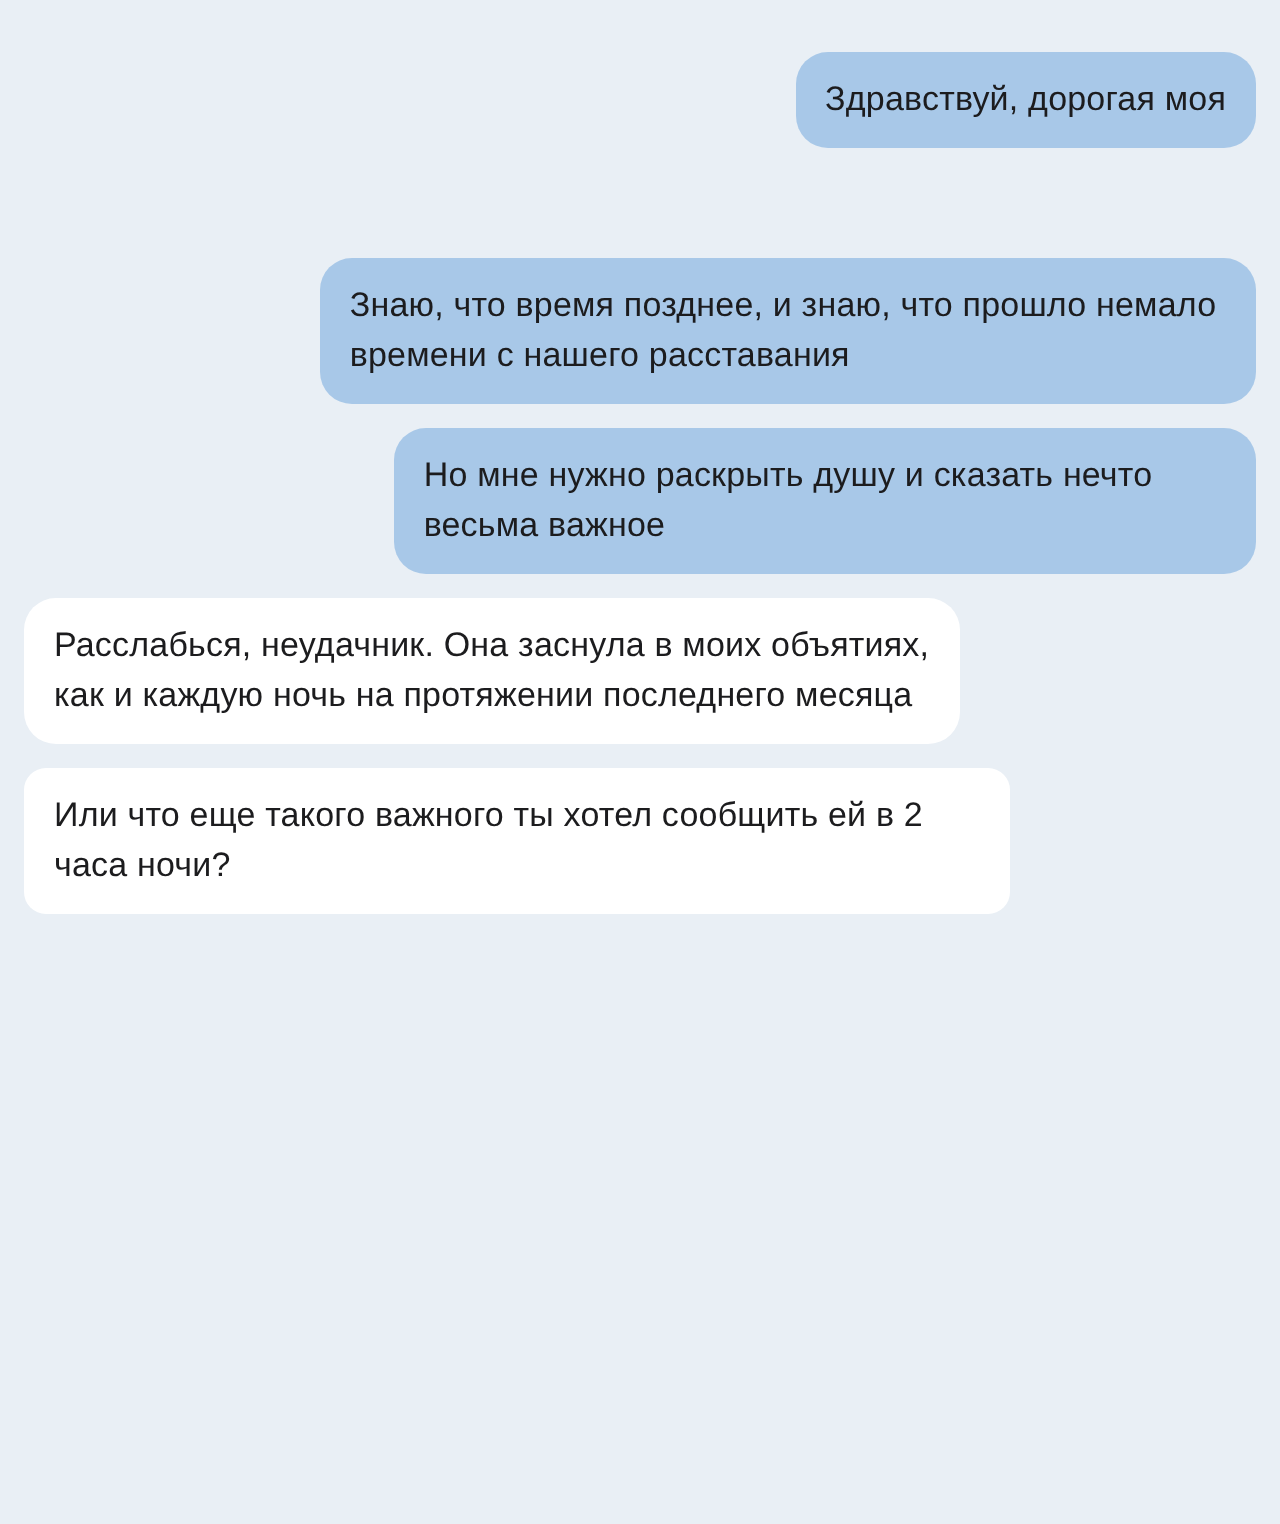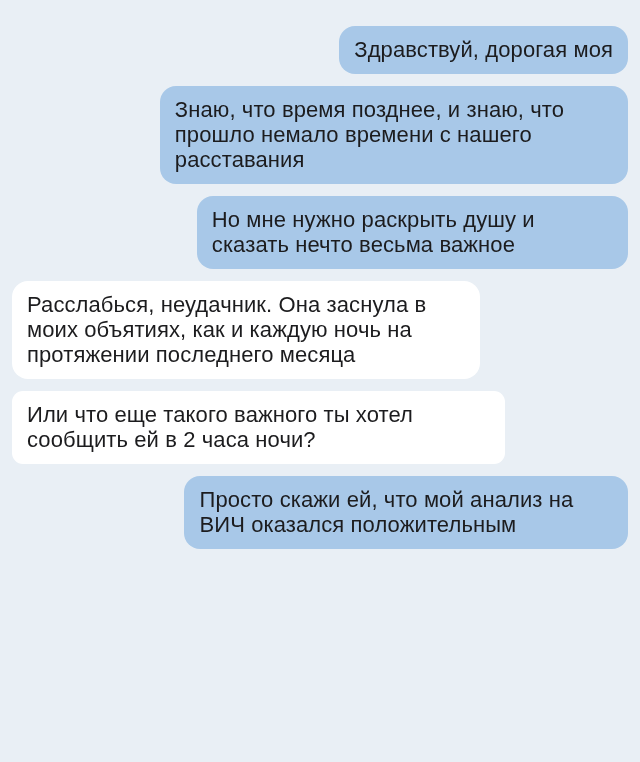--- a/index.html
+++ b/index.html
@@ -32,21 +32,21 @@
   .row.out {
     justify-content: flex-end;
   }
   .row.in {
     justify-content: flex-start;
   }
   .bubble {
     max-width: 82%;
     border-radius: 16px;
     padding: 11px 15px 12px 15px;
-    font-size: 22px;
+    font-size: 17px;
     line-height: 25px;
     color: #1c1c1e;
     box-sizing: border-box;
     word-wrap: break-word;
     letter-spacing: 0.1px;
   }
   .bubble.out {
     background: #a8c8e8;
     border-radius: 16px;
   }
@@ -58,33 +58,30 @@
 </head>
 <body>
 
 <div id="chat-screen">
 
   <div class="row out">
     <div class="bubble out" style="max-width:58%;">Здравствуй, дорогая моя</div>
   </div>
 
   <div class="row out">
-    <div class="bubble out" style="max-width:76%;">Знаю, что время позднее, и знаю, что прошло немало времени с нашего расставания</div>
+    <div class="bubble out" style="max-width:76%;margin-top:43px;">Знаю, что время позднее, и знаю, что прошло немало времени с нашего расставания</div>
   </div>
 
   <div class="row out">
     <div class="bubble out" style="max-width:70%;margin-left:48px;">Но мне нужно раскрыть душу и сказать нечто весьма важное</div>
   </div>
 
   <div class="row in">
     <div class="bubble in" style="max-width:76%;">Расслабься, неудачник. Она заснула в моих объятиях, как и каждую ночь на протяжении последнего месяца</div>
   </div>
 
 
   <div class="row in">
     <div class="bubble in" style="max-width:80%;border-radius:11px;">Или что еще такого важного ты хотел сообщить ей в 2 часа ночи?</div>
   </div>
 
-  <div class="row out">
-    <div class="bubble out" style="max-width:72%;">Просто скажи ей, что мой анализ на ВИЧ оказался положительным</div>
-  </div>
 
 </div>
 
 </body></html>

